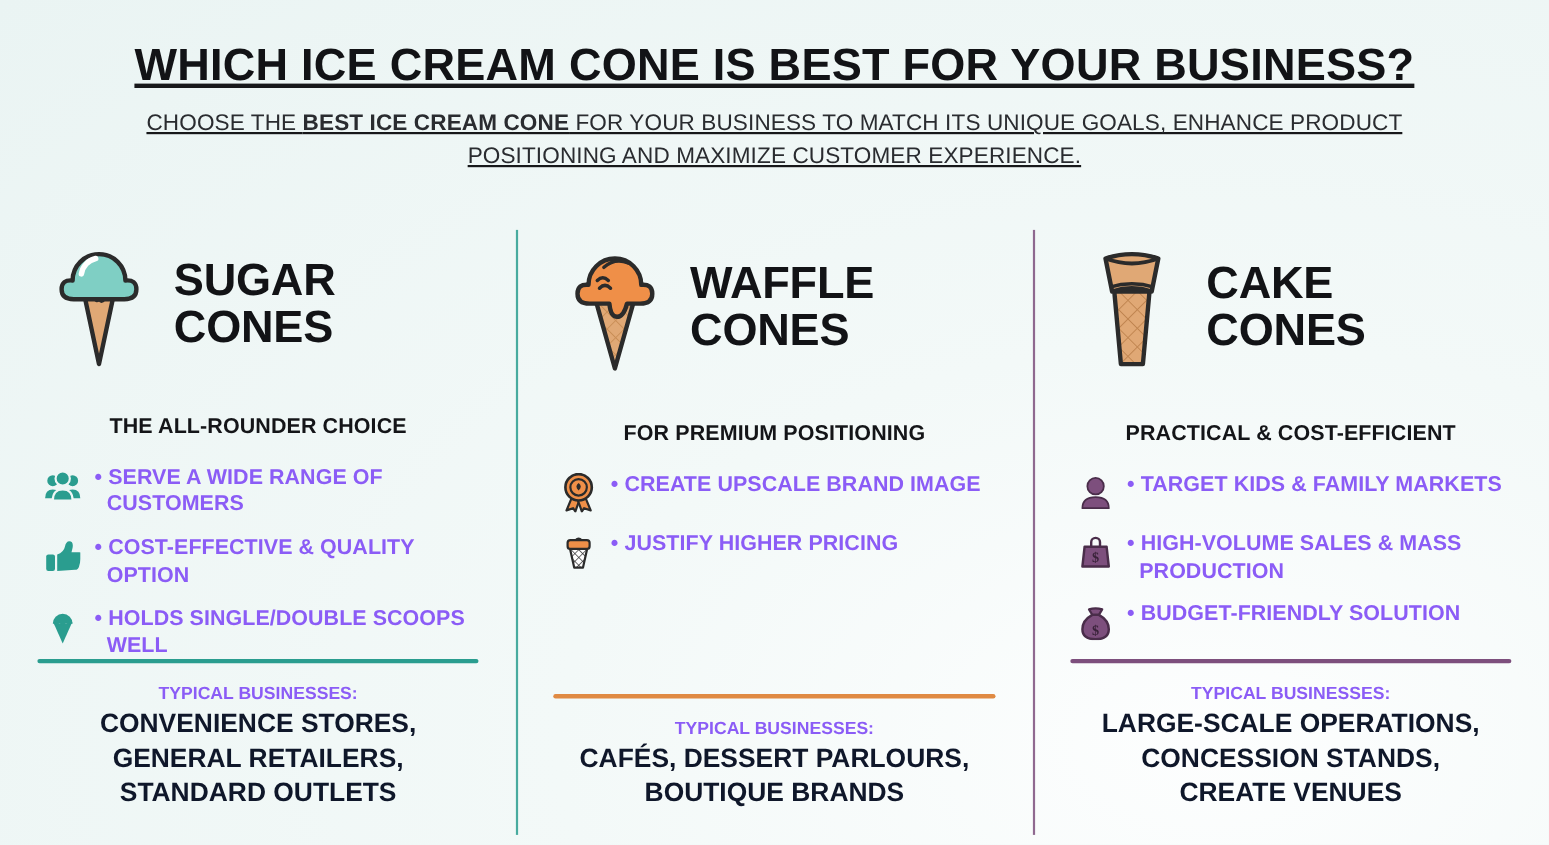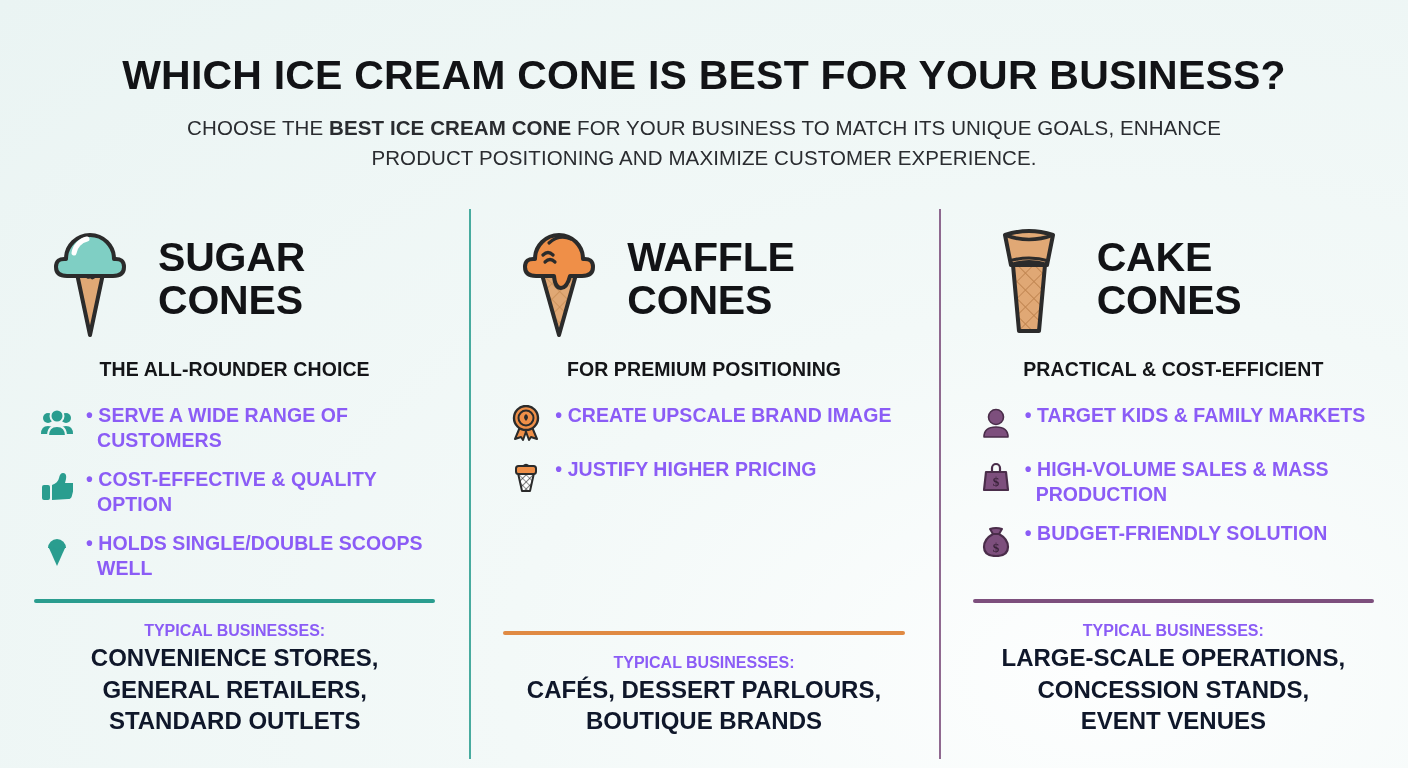--- a/index.html
+++ b/index.html
@@ -15,21 +15,22 @@
     background: #eef6f5;
     background-image: radial-gradient(ellipse at 78% 88%, #fdfefe 0%, #f3f9f8 38%, #eaf4f3 100%);
     color: #17181a;
     -webkit-font-smoothing: antialiased;
   }
 
   .page {
     position: relative;
     width: 1408px;
     height: 768px;
-    padding: 16px;
+    padding: 0;
+    text-decoration: underline;
   }
 
   
   .header {
     padding-top: 38px;
     text-align: center;
   }
 
   .title {
     font-size: 41px;
@@ -97,21 +98,21 @@
     font-size: 41px;
     font-weight: 900;
     line-height: 1.04;
     letter-spacing: -0.2px;
     color: #121316;
     white-space: pre-line;
   }
 
   
   .tagline {
-    margin-top: 9px;
+    margin-top: 34px;
     text-align: center;
     font-size: 19.5px;
     font-weight: 800;
     letter-spacing: 0.1px;
     color: #141518;
   }
 
   
   .bullets {
     margin-top: 22px;
@@ -357,18 +358,18 @@
           </span>
           <span class="bullet-text">BUDGET-FRIENDLY SOLUTION</span>
         </div>
       </div>
 
       <div class="col-footer">
         <div class="divider"></div>
         <div class="biz-label">TYPICAL BUSINESSES:</div>
         <div class="biz-list">LARGE-SCALE OPERATIONS,
 CONCESSION STANDS,
-EVENT VENUES</div>
+CREATE VENUES</div>
       </div>
     </div>
 
   </div>
 </div>
 
 </body></html>

